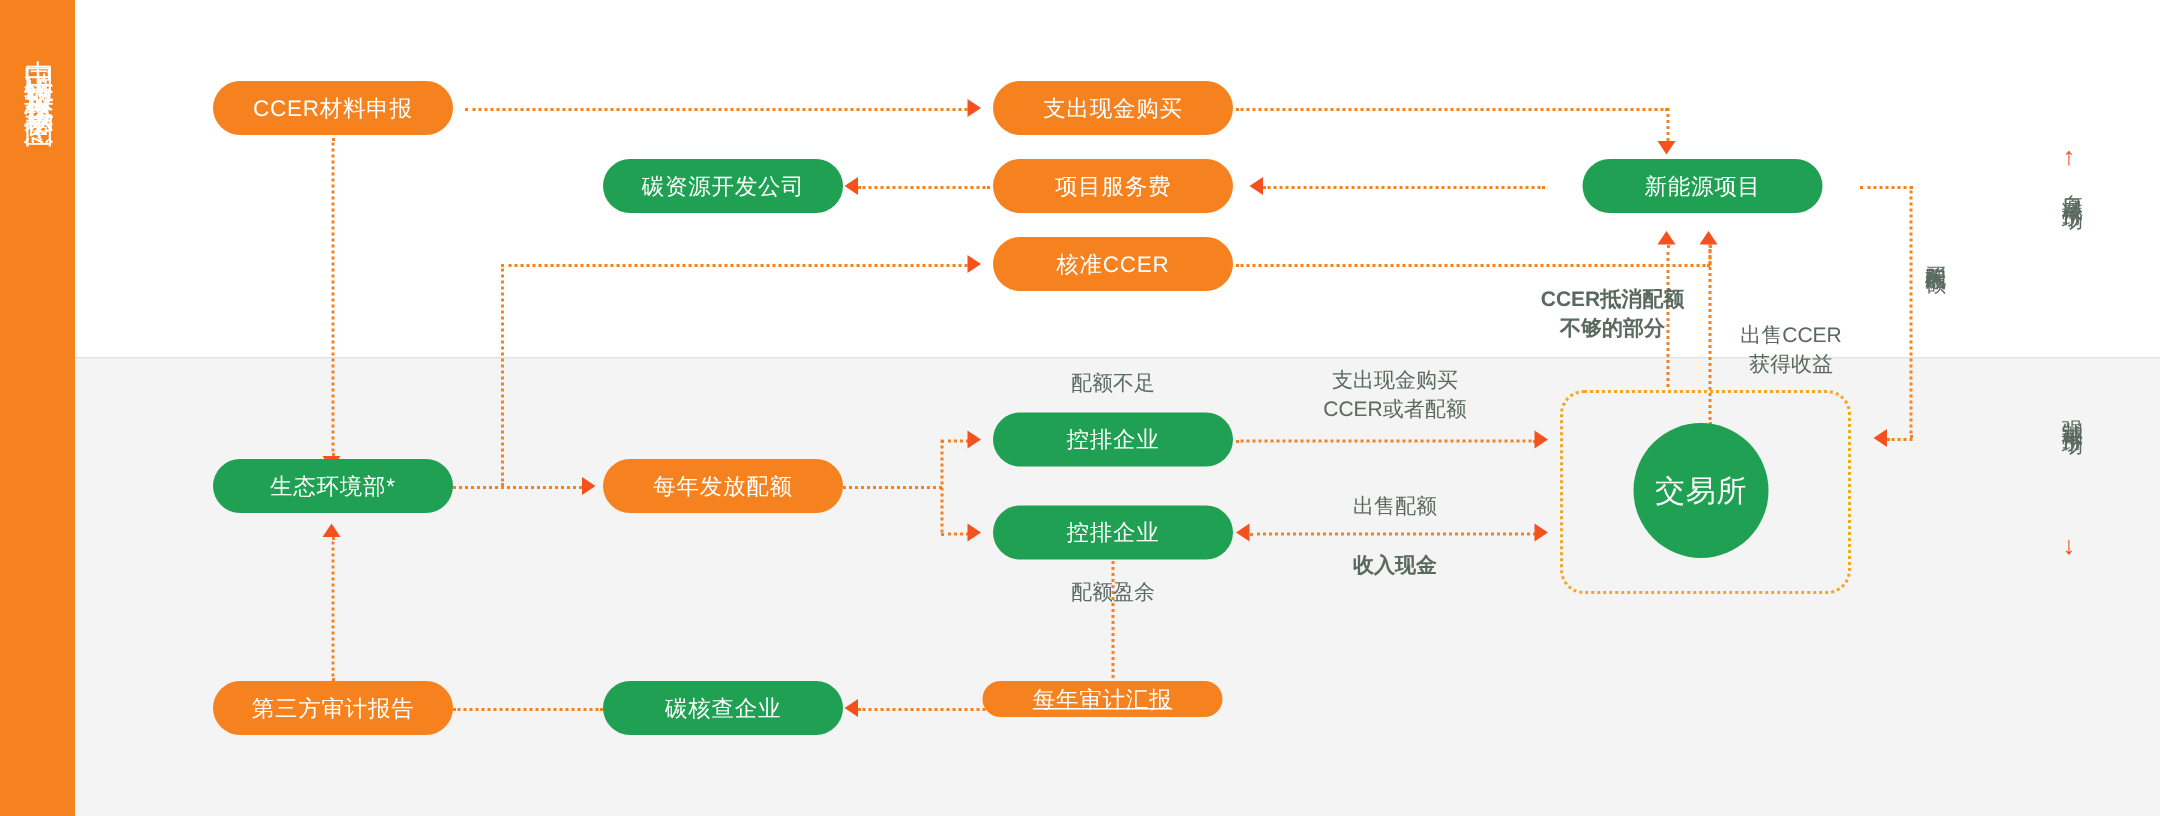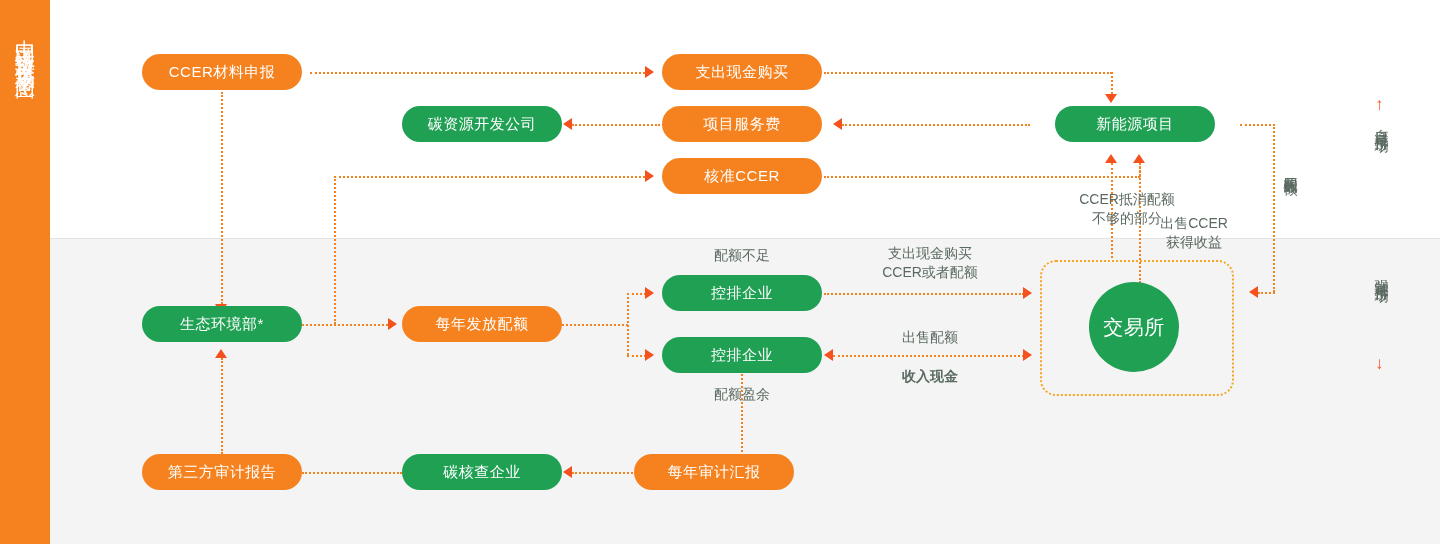--- a/index.html
+++ b/index.html
@@ -155,23 +155,23 @@
   <div class="node orange" style="left:402px;top:306px;width:160px;height:36px;">每年发放配额</div>
   <div class="node green" style="left:142px;top:306px;width:160px;height:36px;">生态环境部*</div>
 
   <div class="node green" style="left:662px;top:275px;width:160px;height:36px;">控排企业</div>
   <div class="node green" style="left:662px;top:337px;width:160px;height:36px;">控排企业</div>
 
   <div class="node green circle" style="left:1089px;top:282px;width:90px;height:90px;font-size:20px;">交易所</div>
 
   <div class="node orange" style="left:142px;top:454px;width:160px;height:36px;">第三方审计报告</div>
   <div class="node green" style="left:402px;top:454px;width:160px;height:36px;">碳核查企业</div>
-  <div class="node orange" style="left:634px;top:454px;width:160px;height:36px;">每年审计汇报</div>
+  <div class="node orange" style="left:655px;top:454px;width:160px;height:24px;text-decoration:underline;">每年审计汇报</div>
 
-  <div class="lbl" style="left:1052px;top:190px;width:150px;">CCER抵消配额
+  <div class="lbl" style="left:1000px;top:190px;width:150px;font-weight:bold;">CCER抵消配额
 不够的部分</div>
   <div class="lbl" style="left:1146px;top:190px;width:96px;margin-top:24px;">出售CCER
 获得收益</div>
   <div class="lbl vert" style="left:1281px;top:166px;">购买碳配额</div>
 
   <div class="lbl" style="left:692px;top:246px;width:100px;">配额不足</div>
   <div class="lbl" style="left:692px;top:385px;width:100px;">配额盈余</div>
 
   <div class="lbl" style="left:855px;top:244px;width:150px;">支出现金购买
 CCER或者配额</div>

